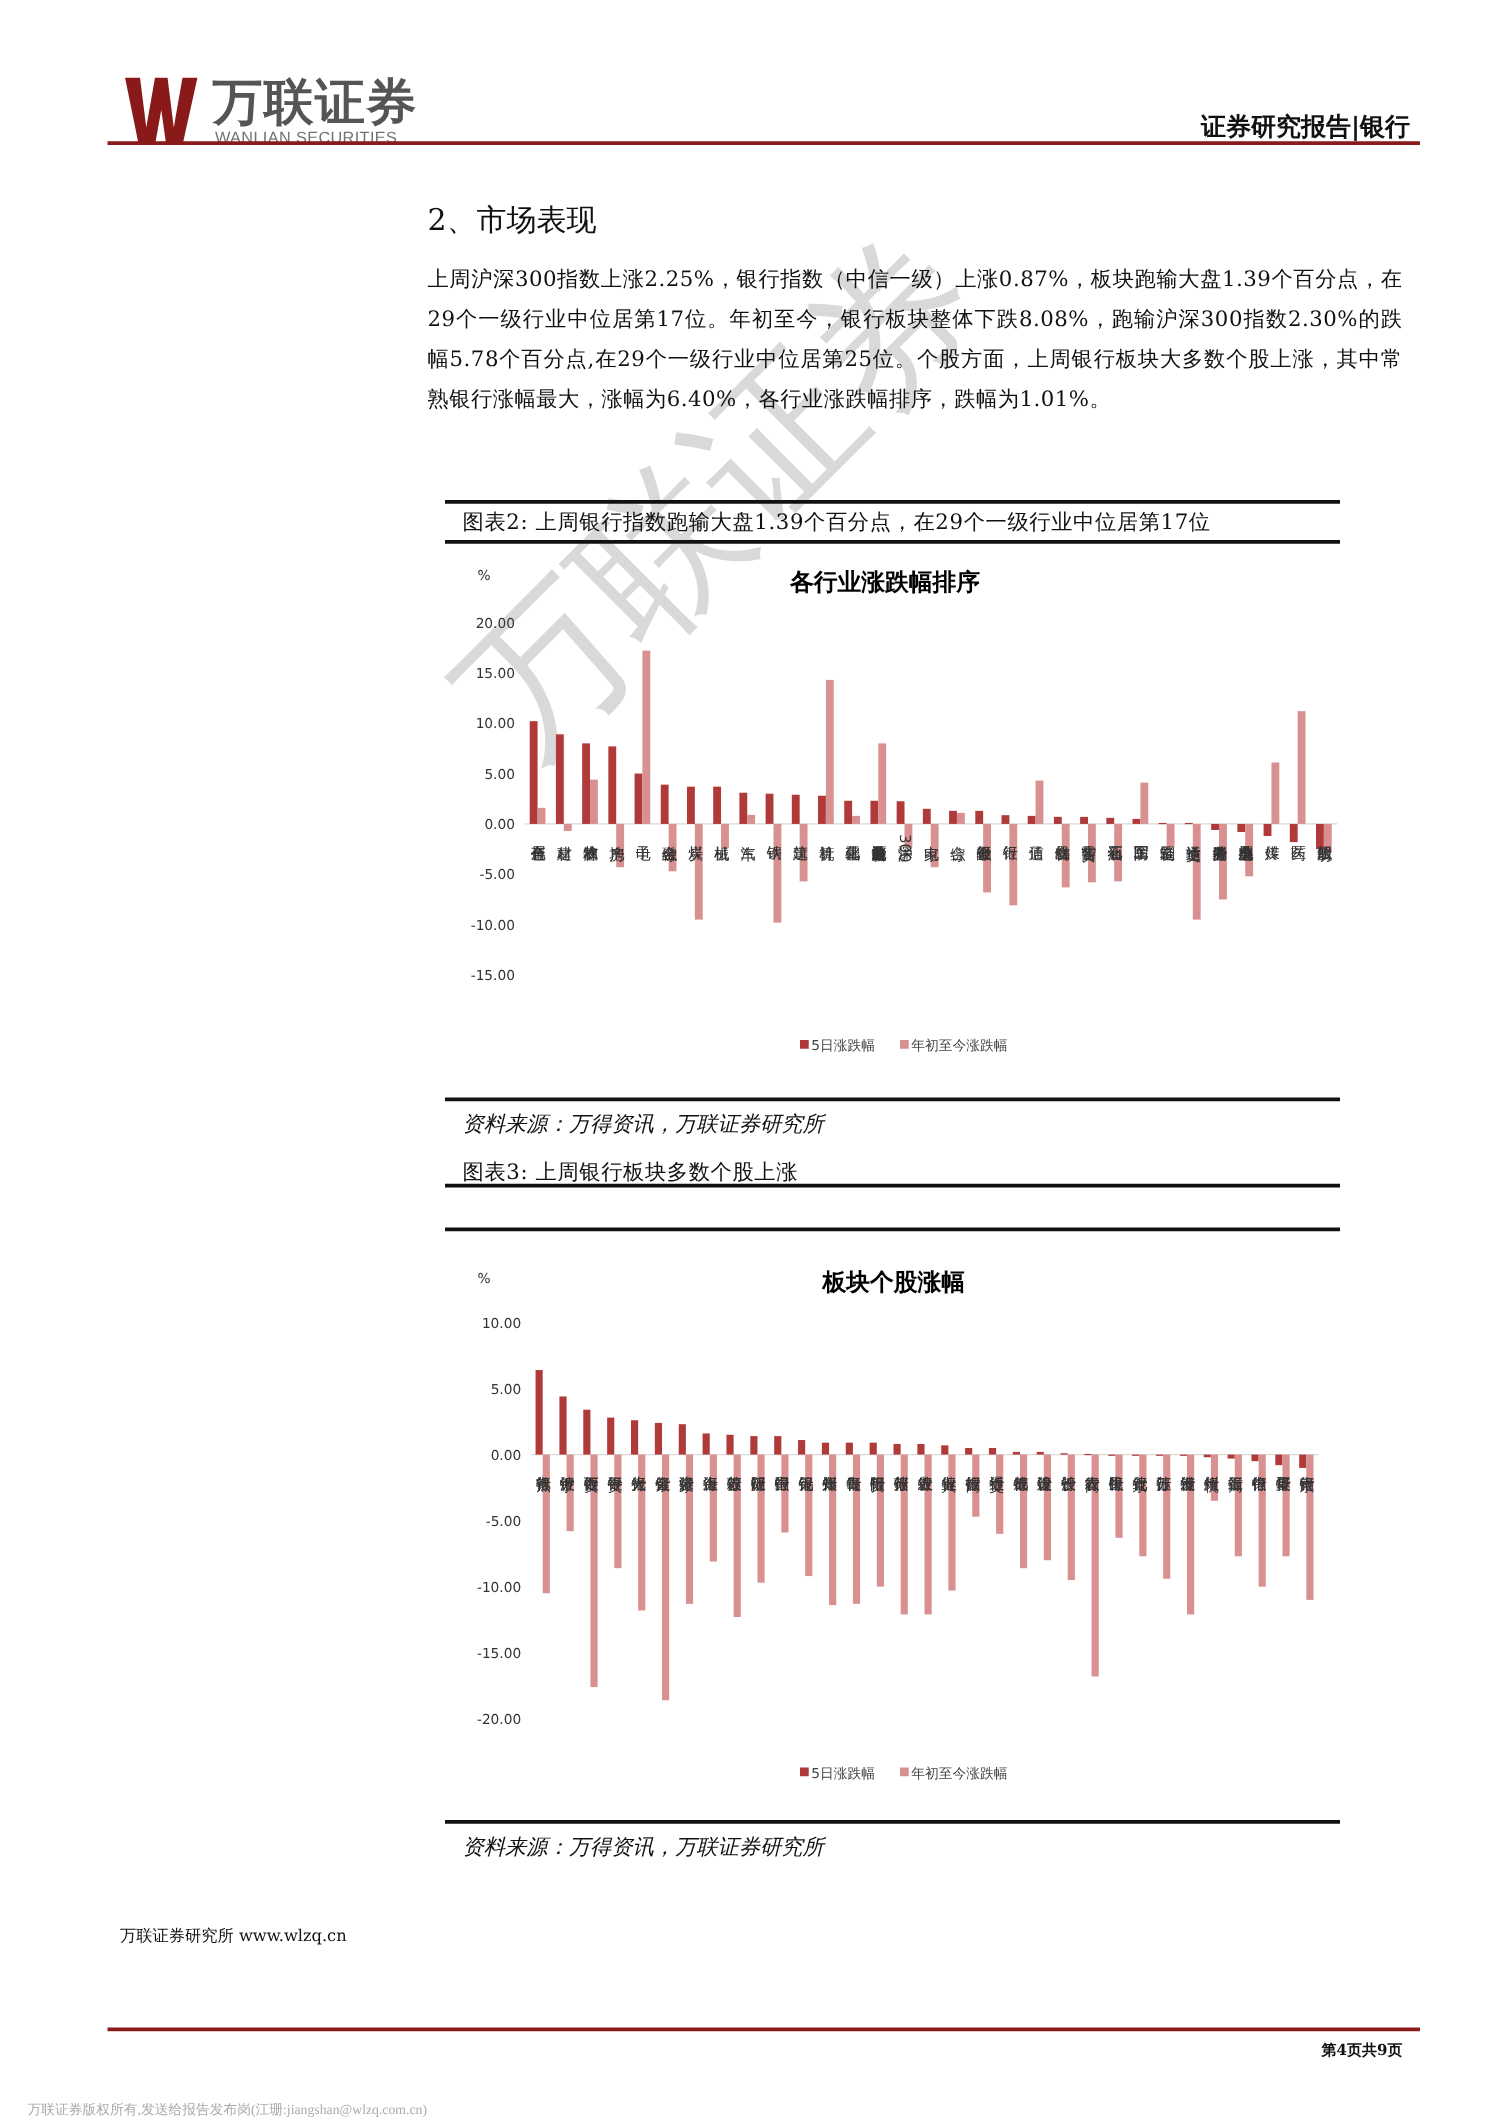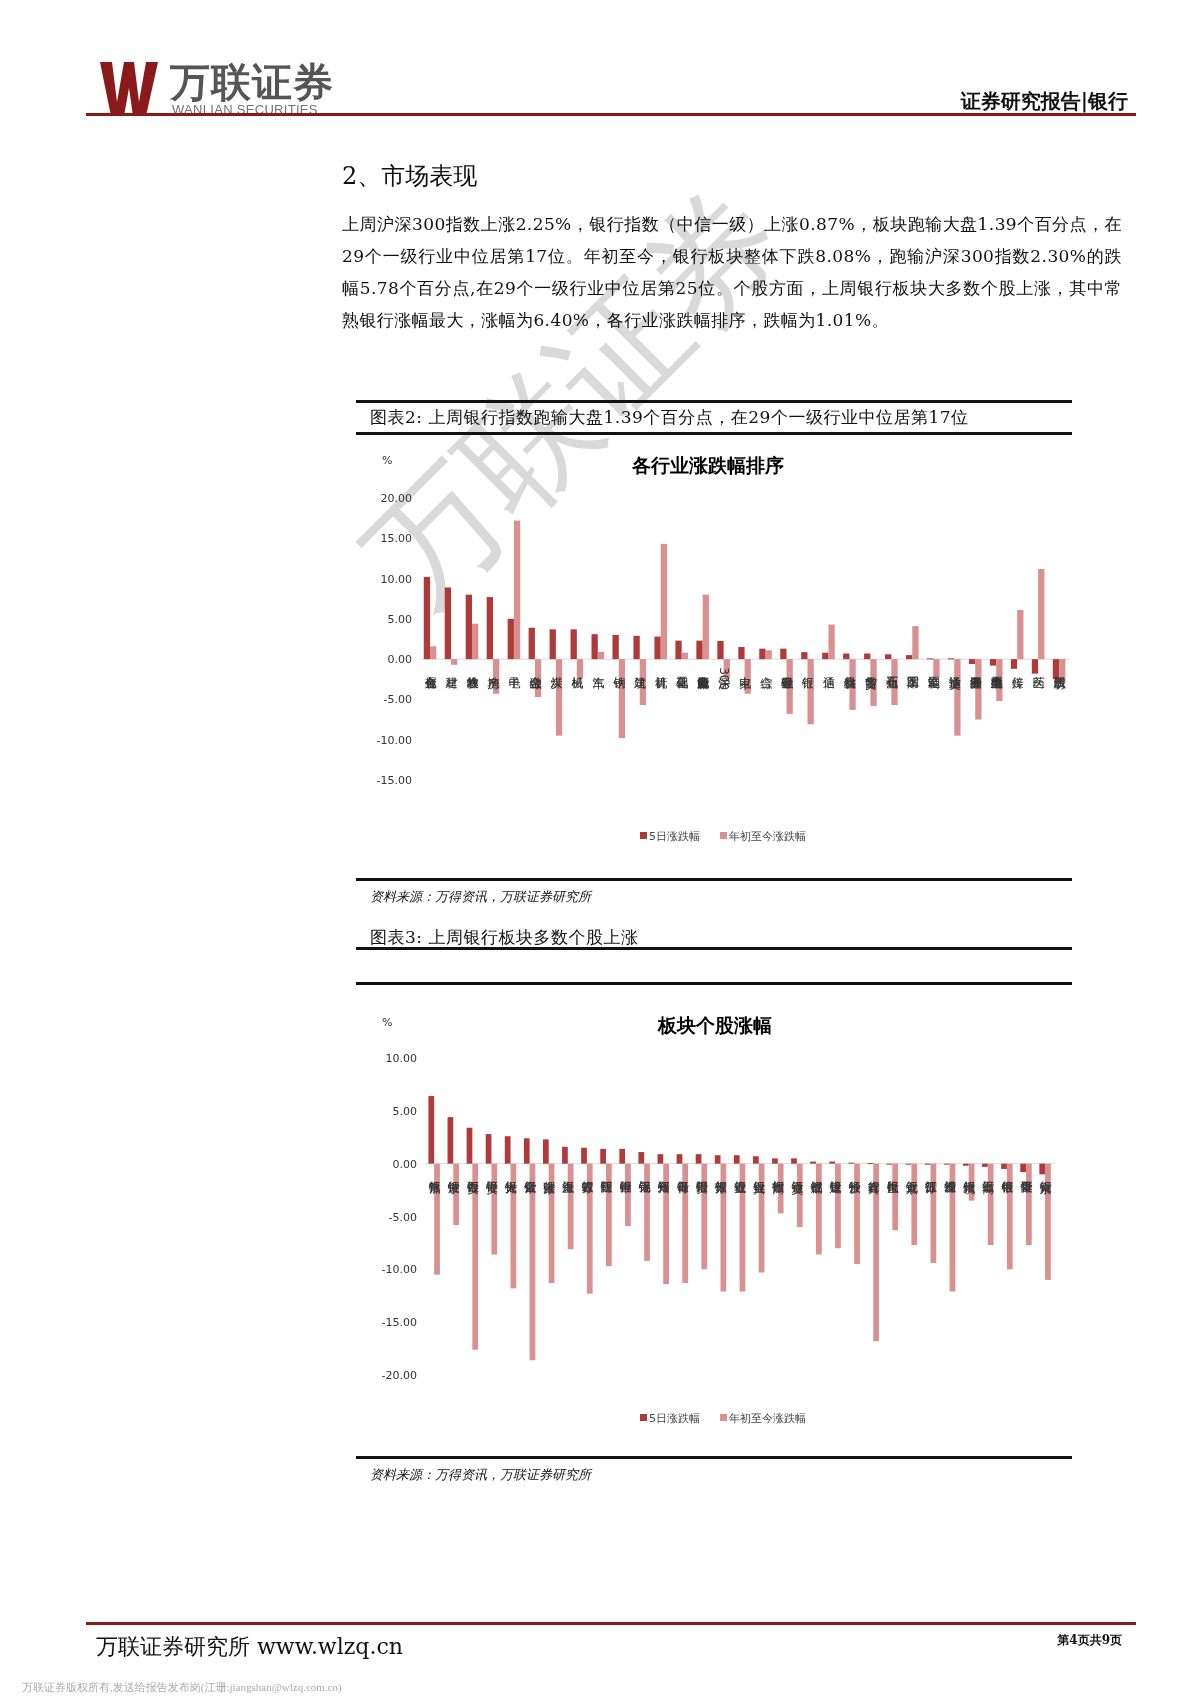--- a/index.html
+++ b/index.html
@@ -7,23 +7,23 @@
   .abs{position:absolute;}
   .logo-w{left:100px;top:62px;width:60px;height:54px;}
   .logo-cn{left:170px;top:60px;font-size:40px;font-weight:bold;color:#555;letter-spacing:1px;line-height:44px;}
   .logo-en{left:172px;top:102px;font-size:13px;color:#737373;font-family:"Liberation Sans",sans-serif;letter-spacing:.3px;}
   .hdr-right{right:72px;top:88px;font-size:20px;font-weight:bold;font-family:"DejaVu Serif",serif;text-align:right;}
   .hdr-line{left:86px;top:113px;width:1050px;height:3px;background:#8a1a1a;}
   .sec-title{left:342px;top:160px;font-size:24px;font-weight:normal;font-family:"DejaVu Serif",serif;}
   .para{left:342px;top:208px;width:780px;font-size:17px;line-height:32px;font-family:"DejaVu Serif",serif;text-align:justify;letter-spacing:.4px;}
   .thick{height:3px;background:#111;}
   .fig-title{font-size:17px;font-family:"DejaVu Serif",serif;letter-spacing:.5px;}
-  .src{font-size:13px;font-style:italic;font-family:Liberation Mono, monospace;}
+  .src{font-size:17px;font-style:italic;font-family:Liberation Mono, monospace;}
   .footer-line{left:86px;top:1622px;width:1050px;height:3px;background:#8a1a1a;}
-  .footer-left{left:96px;top:1632px;font-size:22px;font-family:"DejaVu Serif",serif;text-align:right;}
+  .footer-left{left:96px;top:1540px;font-size:13px;font-family:"DejaVu Serif",serif;text-align:right;}
   .footer-right{right:78px;top:1632px;font-size:12px;font-family:"DejaVu Serif",serif;font-weight:bold;}
   .copyright{left:22px;top:1680px;font-size:11px;color:#aaa;font-family:Liberation Serif, serif;}
   .watermark{left:330px;top:520px;font-size:130px;color:rgba(120,120,120,.28);transform:rotate(-45deg);transform-origin:left top;font-family:"DejaVu Serif",serif;white-space:nowrap;pointer-events:none;}
   svg text{font-family:"DejaVu Sans",sans-serif;}
 </style>
 </head>
 <body>
 
 <div class="abs logo-w">
   <svg width="60" height="54" viewBox="0 0 60 54">

